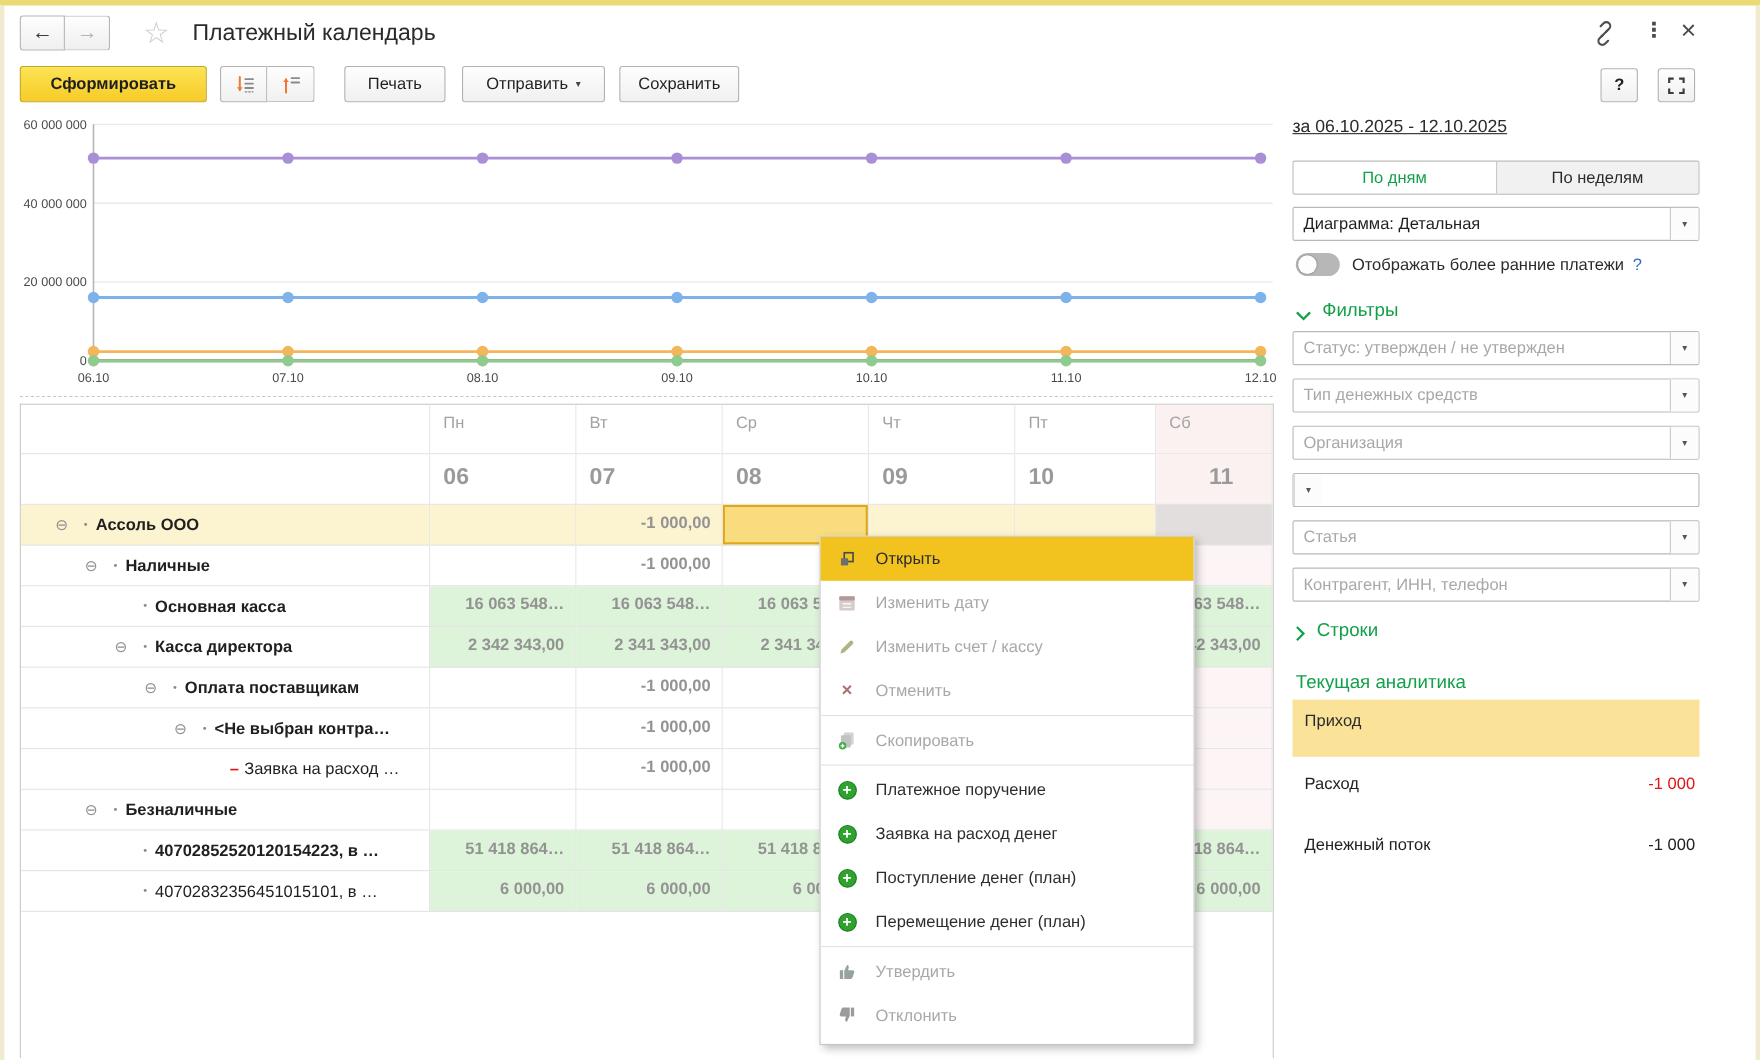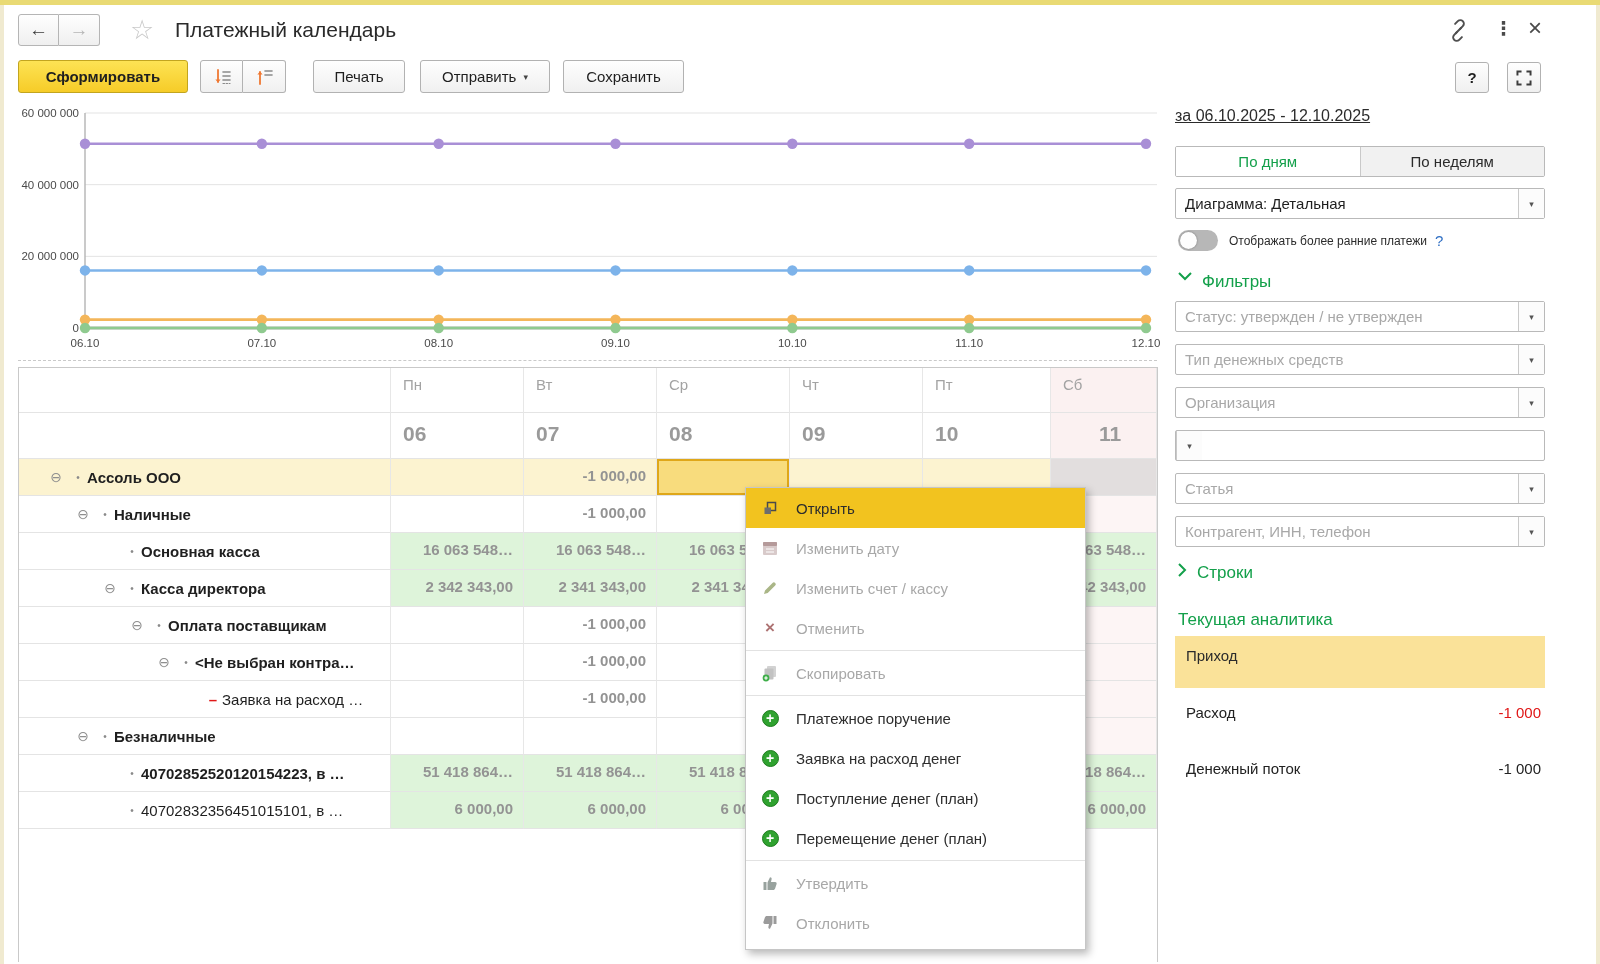--- a/index.html
+++ b/index.html
@@ -27,21 +27,21 @@
          background:linear-gradient(#fefefe,#f0f0f0); border:1px solid #b2b2b2; border-radius:3px;
          font-size:15px; color:#1f1f1f; cursor:pointer; }
   .btn-generate { left:18px; width:170px; background:linear-gradient(#fde354,#f6cc28); border-color:#c2a51f; font-weight:bold; }
   .sortgroup { position:absolute; left:200px; top:60px; display:flex; }
   .sortbtn { width:43px; height:33px; background:linear-gradient(#fefefe,#f0f0f0); border:1px solid #b2b2b2;
              display:flex; align-items:center; justify-content:center; cursor:pointer; }
   .sortbtn.first { border-radius:3px 0 0 3px; }
   .sortbtn.last  { border-radius:0 3px 3px 0; border-left:none; }
   .btn-print { left:313px; width:92px; }
   .btn-send  { left:420px; width:130px; }
-  .btn-save  { left:563px; width:121px; }
+  .btn-save  { left:563px; width:109px; }
   .btn-help  { left:1455px; width:34px; height:31px; top:62px; font-weight:bold; }
   .btn-full  { left:1507px; width:34px; height:31px; top:62px; }
   .dd-caret { font-size:9px; margin-left:7px; color:#444; }
 
   
   .chart-wrap { position:absolute; left:18px; top:100px; width:1142px; height:258px; }
   .chart-splitter { position:absolute; left:18px; top:360px; width:1139px; border-top:1px dashed #c9c9c9; }
 
   
   .grid { position:absolute; left:18px; top:367px; width:1140px; height:595px;
@@ -79,23 +79,23 @@
   .selbox { height:31px; border:1px solid #b9b9b9; border-radius:2px; background:#fff; display:flex; cursor:pointer; }
   .selbox .stext { flex:1; font-size:15px; color:#1f1f1f; padding:6px 0 0 9px; white-space:nowrap; overflow:hidden; }
   .selbox .stext.ph { color:#a8a8a8; }
   .selbox .sdd { width:26px; border-left:1px solid #c9c9c9; display:flex; align-items:center; justify-content:center;
                  font-size:9px; color:#555; background:#fcfcfc; }
   .sel-diagram { position:absolute; left:1175px; top:188px; width:370px; }
   .togglerow { position:absolute; left:1178px; top:230px; display:flex; align-items:center; }
   .toggle { width:40px; height:21px; border-radius:11px; background:#b7b7b7; position:relative; cursor:pointer; flex:none; }
   .toggle .knob { position:absolute; left:2px; top:2px; width:17px; height:17px; border-radius:50%; background:#fdfdfd;
                   box-shadow:0 0 2px rgba(0,0,0,.4); }
-  .togglelabel { font-size:12px; color:#2b2b2b; margin-left:11px; }
+  .togglelabel { font-size:15px; color:#2b2b2b; margin-left:11px; }
   .togglehelp { font-size:15px; color:#2f6fc4; margin-left:8px; cursor:pointer; }
-  .sechead { position:absolute; left:1178px; display:flex; align-items:flex-start; font-size:17px; color:#13a04a; cursor:pointer; }
+  .sechead { position:absolute; left:1178px; display:flex; align-items:flex-end; font-size:17px; color:#13a04a; cursor:pointer; }
   .sechead svg { margin-right:10px; }
   .filters { position:absolute; left:1175px; top:301px; width:370px; }
   .filters .selbox { margin-bottom:12px; }
   .ana-title { position:absolute; left:1178px; top:610px; font-size:17px; color:#13a04a; }
   .ana-income { position:absolute; left:1175px; top:636px; width:370px; height:52px; background:#fae299;
                 font-size:15px; color:#2b2b2b; padding:11px 0 0 11px; }
   .ana-row { position:absolute; left:1175px; width:370px; display:flex; justify-content:space-between;
              font-size:15px; color:#222; padding:0 4px 0 11px; }
   .ana-row .neg { color:#e01616; }
 </style>

